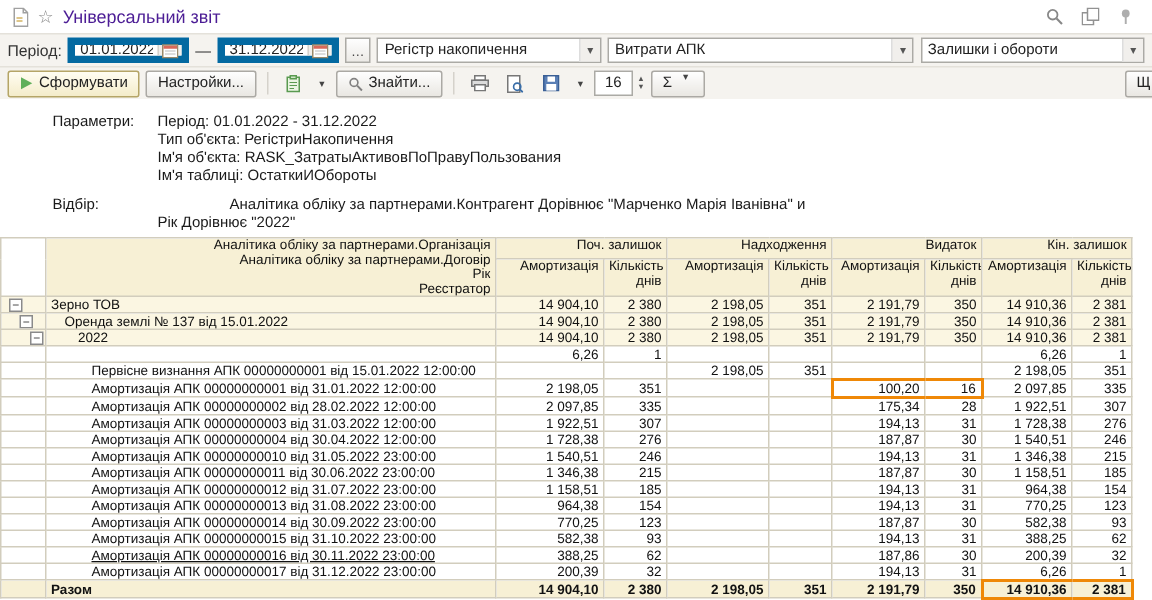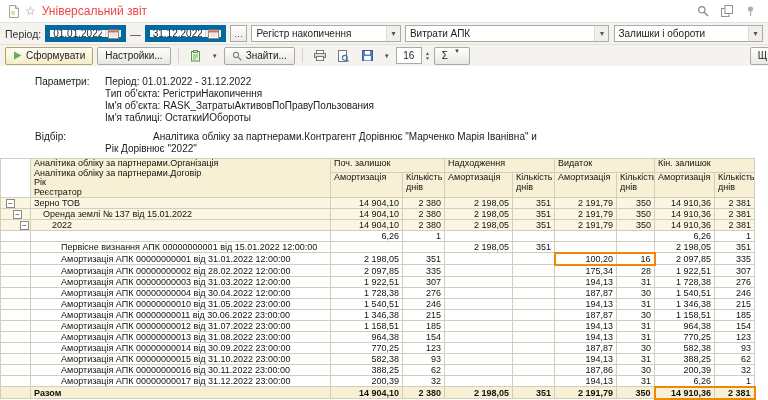--- a/index.html
+++ b/index.html
@@ -1,21 +1,21 @@
 <!DOCTYPE html>
 <html><head>
 <meta charset="utf-8">
 <style>
   *{margin:0;padding:0;box-sizing:border-box;}
   html,body{width:768px;height:400px;}
   body{font-family:"Liberation Sans",sans-serif;background:#fff;color:#222;overflow:hidden;position:relative;font-size:11px;}
 
   
   .titlebar{height:22px;display:flex;align-items:center;gap:6px;padding:0 7px;background:#fff;}
-  .titlebar .title{font-size:12px;color:#ef4444;}
+  .titlebar .title{font-size:12px;color:#4c1d95;}
   .star{font-size:12px;color:#8a8a8a;cursor:pointer;}
   .tb-icons{margin-left:auto;display:flex;gap:12px;align-items:center;padding-right:4px;}
   .ic{display:inline-flex;align-items:center;justify-content:center;cursor:pointer;opacity:.8;}
 
   
   .bar{display:flex;align-items:center;gap:4px;padding:0 5px;background:#f5f3ef;border-top:1px solid #e4e1da;height:22px;position:relative;overflow:hidden;}
   .flabel{font-size:10.5px;color:#333;}
   .inputwrap{display:flex;align-items:stretch;height:17px;border:5px solid #0369a1;background:#fff;}
   .inputwrap input{border:none;outline:none;width:55px;font:10px "Liberation Sans",sans-serif;padding:0 3px;color:#222;background:#fff;}
   .calbtn{width:16px;border:none;border-left:1px solid #d5d2cc;background:#f1efec;display:flex;align-items:center;justify-content:center;cursor:pointer;}
@@ -39,21 +39,21 @@
   .params{padding:10px 0 0 35px;font-size:10px;line-height:12px;color:#1a1a1a;}
   .prow{display:flex;}
   .plabel{width:70px;flex:none;}
   .gaptop{margin-top:7px;gap:48px;}
 
   
   .reportwrap{position:absolute;left:0;top:158px;right:0;background:#fff;}
   table.report{border-collapse:collapse;table-layout:fixed;width:754px;font-size:9px;}
   table.report th,table.report td{border:1px solid #d2cdbd;padding:0 3px;overflow:hidden;white-space:nowrap;color:#111;}
   td.gut,th.gut{border:none;background:#fff;padding:0 1px;}
-  thead th{background:#f7f0d5;font-weight:normal;text-align:left;font-size:9px;line-height:9.5px;vertical-align:top;padding:1px 3px;}
+  thead th{background:#f7f0d5;font-weight:normal;text-align:right;font-size:9px;line-height:9.5px;vertical-align:top;padding:1px 3px;}
   thead tr.sub th{height:25px;}
   thead th.wrap{white-space:normal;}
   thead th.labh div{overflow:hidden;}
   tbody td{height:10px;}
   tbody td.lab{text-align:left;}
   tbody td.num{text-align:right;}
   tr.group td{background:#fbf6e2;}
   tr.total td{background:#f7f0d5;font-weight:bold;}
   .exp{display:inline-block;width:9px;height:9px;border:1px solid #8a8a8a;background:#fff;font-size:8px;line-height:7px;text-align:center;color:#333;cursor:pointer;vertical-align:middle;}
   .sel-l{border-top:2px solid #ef8807 !important;border-bottom:2px solid #ef8807 !important;border-left:2px solid #ef8807 !important;}
@@ -437,21 +437,21 @@
           <td class="num">93</td>
           <td class="num"></td>
           <td class="num"></td>
           <td class="num">194,13</td>
           <td class="num">31</td>
           <td class="num">388,25</td>
           <td class="num">62</td>
         </tr>
         <tr class="detail">
           <td class="gut"></td>
-          <td class="lab" style="padding-left: 30px;">Амортизація АПК 00000000016 від 30.11.2022 23:00:00</td>
+          <td class="lab" style="padding-left: 30px; text-decoration: underline;">Амортизація АПК 00000000016 від 30.11.2022 23:00:00</td>
           <td class="num">388,25</td>
           <td class="num">62</td>
           <td class="num"></td>
           <td class="num"></td>
           <td class="num">187,86</td>
           <td class="num">30</td>
           <td class="num">200,39</td>
           <td class="num">32</td>
         </tr>
         <tr class="detail">

